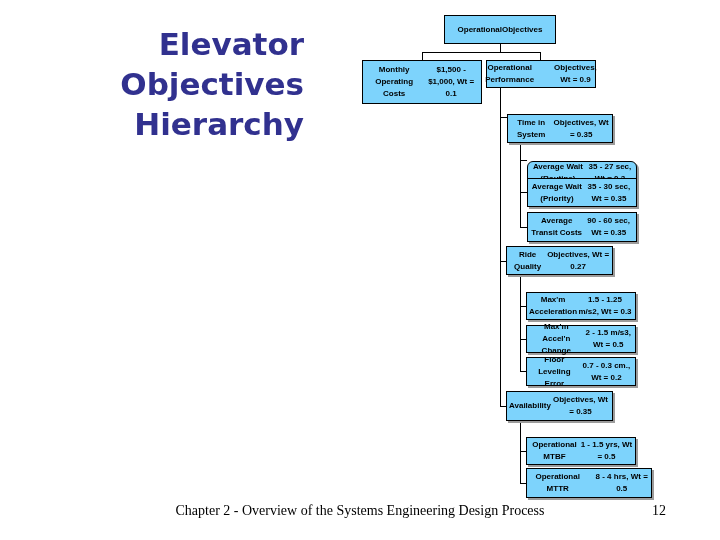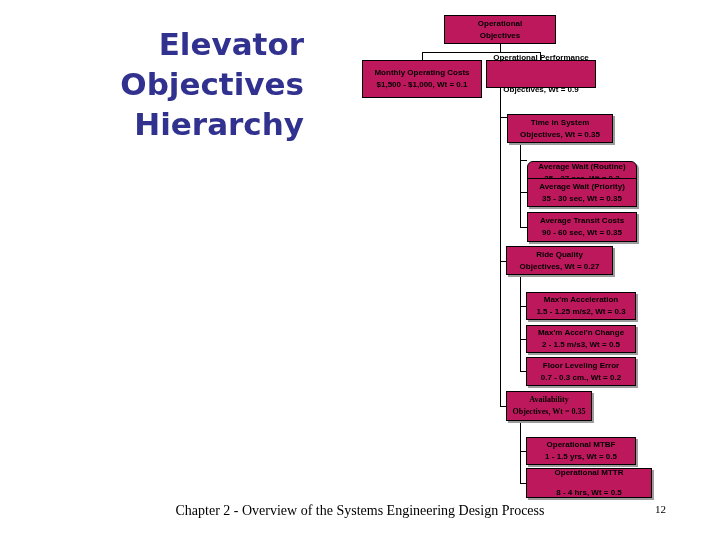--- a/index.html
+++ b/index.html
@@ -7,34 +7,34 @@
     position:relative;width:720px;height:540px;background:#ffffff;
     overflow:hidden;font-family:"Liberation Sans",sans-serif;
   }
   .title{
     position:absolute;left:94px;top:24px;width:210px;
     text-align:right;font-family:"DejaVu Sans",sans-serif;
     font-size:31px;line-height:40px;font-weight:700;letter-spacing:0px;
   }
   .connectors{position:absolute;left:0;top:0;width:720px;height:540px;}
   .node{
-    position:absolute;background:#be185d;border:1px solid #000000;
+    position:absolute;background:#7dd3fc;border:1px solid #000000;
     box-shadow:2px 2px 0 #9c9c9c;
-    display:flex;flex-direction:column;align-items:center;justify-content:center;
+    display:flex;flex-direction:row;align-items:center;justify-content:center;
     text-align:center;font-size:8px;font-weight:700;line-height:12px;color:#000;
     box-sizing:border-box;padding:1px 2px;
   }
   .node.no-shadow{box-shadow:none;}
   .footer{
     position:absolute;left:0;top:503px;width:720px;text-align:center;
     font-family:"Liberation Serif",serif;font-size:14px;color:#000;
   }
   .page-number{
     position:absolute;top:503px;right:54px;
-    font-family:"Liberation Serif",serif;font-size:11px;color:#000;
+    font-family:"Liberation Serif",serif;font-size:14px;color:#000;
   }
 </style>
 </head>
 <body>
 
 <div class="slide">
 
   <div class="title" style="color: rgb(49, 49, 143);">
     <div>Elevator</div>
     <div>Objectives</div>
@@ -47,21 +47,21 @@
              M520 132 V227 M520 160 H527 M520 192 H527 M520 227 H527
              M520 275 V371 M520 306 H526 M520 339 H526 M520 371 H526
              M520 421 V483 M520 451 H526 M520 483 H526" fill="none" stroke="#000000" stroke-width="1"></path>
   </svg>
 
   <div class="node no-shadow" style="left:444px;top:15px;width:112px;height:29px;">
     <div>Operational</div>
     <div>Objectives</div>
   </div>
 
-  <div class="node no-shadow" style="left:362px;top:60px;width:120px;height:38px;">
+  <div class="node no-shadow" style="left:362px;top:60px;width:120px;height:44px;">
     <div>Monthly Operating Costs</div>
     <div>$1,500 - $1,000, Wt = 0.1</div>
   </div>
 
   <div class="node no-shadow" style="left:486px;top:60px;width:110px;height:28px;gap:20px;">
     <div>Operational Performance</div>
     <div>Objectives, Wt = 0.9</div>
   </div>
 
   <div class="node" style="left:507px;top:103px;width:106px;height:29px;margin-top:11px;">
@@ -97,21 +97,21 @@
   <div class="node" style="left:526px;top:325px;width:110px;height:28px;">
     <div>Max'm Accel'n Change</div>
     <div>2 - 1.5 m/s3, Wt = 0.5</div>
   </div>
 
   <div class="node" style="left:526px;top:357px;width:110px;height:29px;">
     <div>Floor Leveling Error</div>
     <div>0.7 - 0.3 cm., Wt = 0.2</div>
   </div>
 
-  <div class="node" style="left:506px;top:391px;width:86px;height:30px;font-family:Liberation Serif, serif;">
+  <div class="node" style="left:506px;top:391px;width:107px;height:30px;">
     <div>Availability</div>
     <div>Objectives, Wt = 0.35</div>
   </div>
 
   <div class="node" style="left:526px;top:437px;width:110px;height:28px;">
     <div>Operational MTBF</div>
     <div>1 - 1.5 yrs, Wt = 0.5</div>
   </div>
 
   <div class="node" style="left:526px;top:468px;width:126px;height:30px;gap:8px;">

